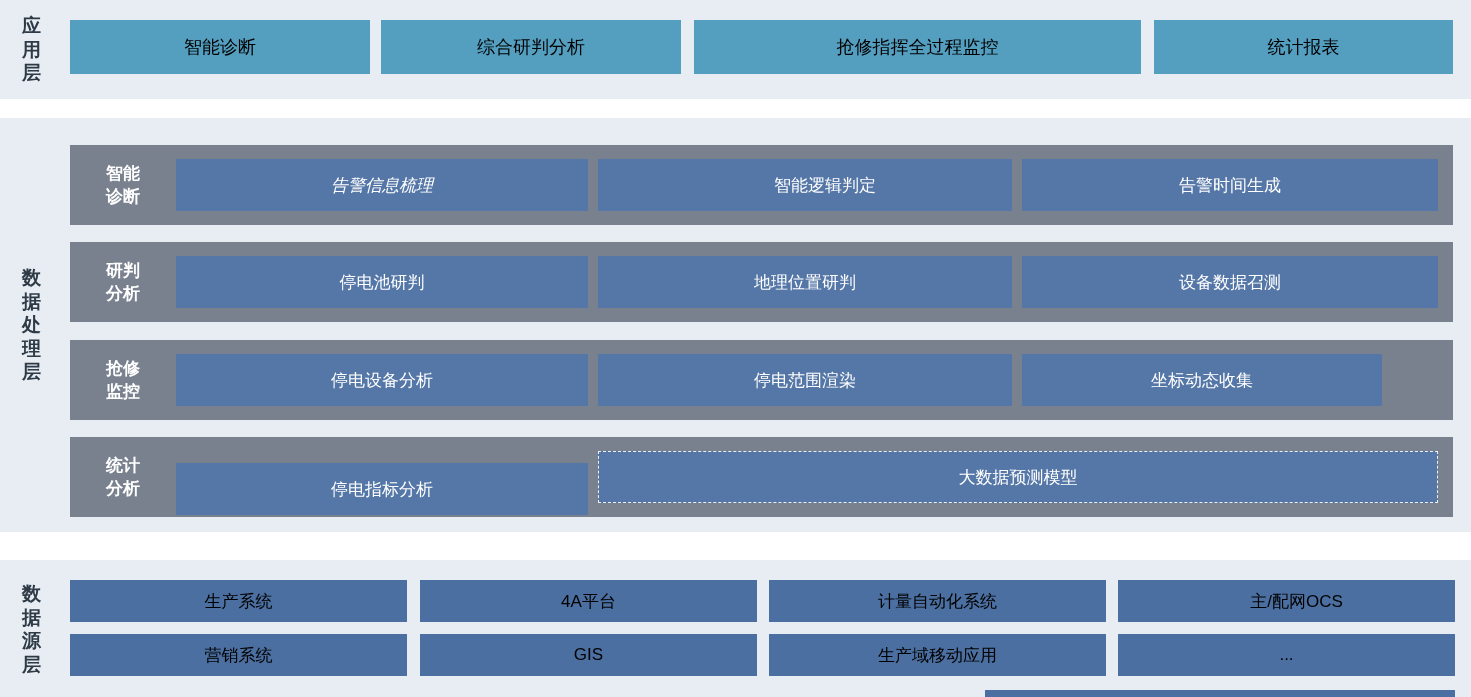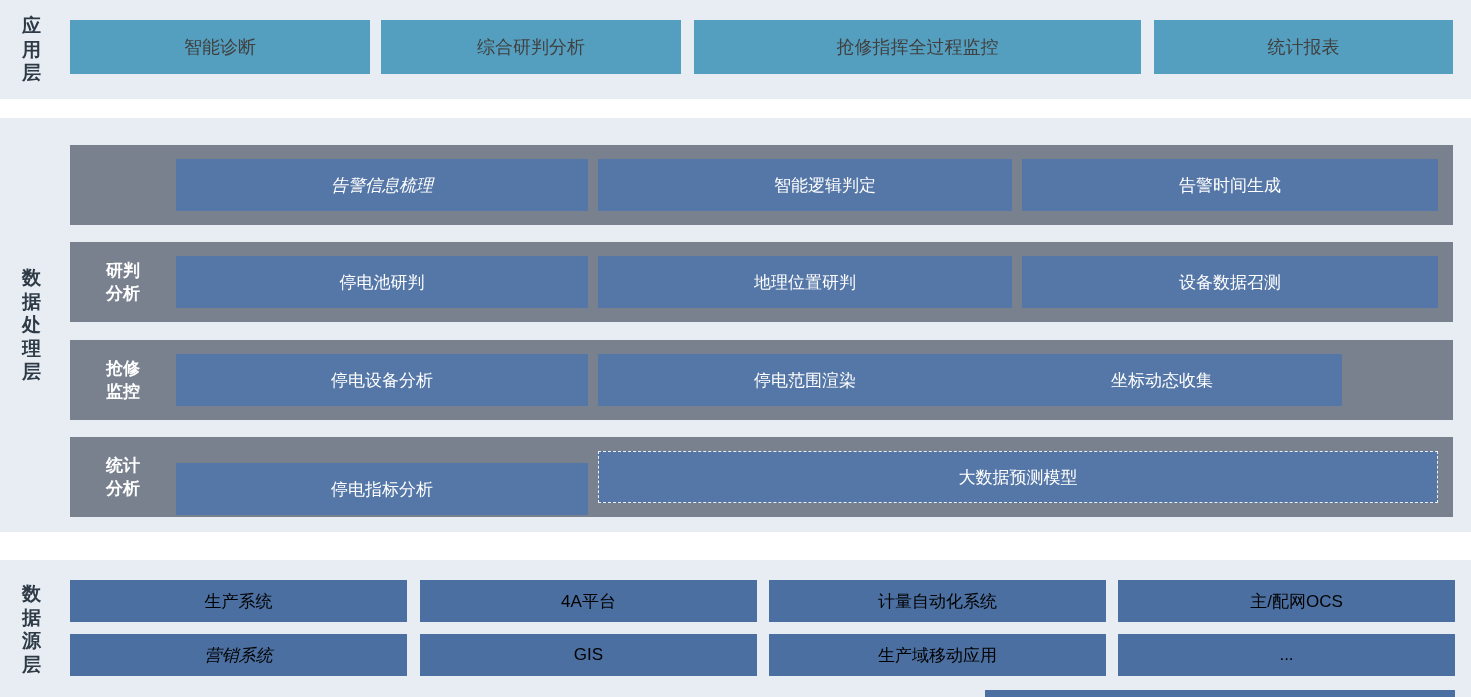--- a/index.html
+++ b/index.html
@@ -10,21 +10,21 @@
   .band { position:absolute; left:0; width:1471px; background:var(--band_bg,#e7edf3); }
   .band-app  { top:0;    height:99px;  }
   .band-proc { top:118px; height:414px; }
   .band-src  { top:560px; height:137px; }
 
   .vlabel { position:absolute; width:26px; font-size:19px; font-weight:bold;
             color:var(--label_dark,#2f3a47); line-height:23.5px; word-break:break-all;
             text-align:center; letter-spacing:1px; }
 
   .node { position:absolute; display:flex; align-items:center; justify-content:center;
-          color:#404040; font-size:17px; }
+          color:#000000; font-size:17px; }
 
   .app-btn { top:20px; height:54px; background:var(--teal,#549fc0); font-size:18px; }
 
   .prow { position:absolute; left:70px; width:1383px; height:80px;
           background:var(--row_bg,#79818f); }
   .prow-label { position:absolute; left:0; top:0; width:106px; height:80px;
                 display:flex; align-items:center; justify-content:center;
                 color:#fff; font-weight:bold; font-size:17px; line-height:23px;
                 white-space:pre-line; text-align:center; }
   .pbox { position:absolute; top:14px; height:52px; background:var(--box_blue,#5577a7);
@@ -49,53 +49,55 @@
   <div class="vlabel" style="left:19px; top:14px;">应用层</div>
   <div class="vlabel" style="left:19px; top:266px;">数据处理层</div>
   <div class="vlabel" style="left:19px; top:582px;">数据源层</div>
 
   <div class="node app-btn" style="left:70px;  width:300px;">智能诊断</div>
   <div class="node app-btn" style="left:381px; width:300px;">综合研判分析</div>
   <div class="node app-btn" style="left:694px; width:447px;">抢修指挥全过程监控</div>
   <div class="node app-btn" style="left:1154px; width:299px;">统计报表</div>
 
   <div class="prow" style="top:145px;">
+    <div class="prow-label">智能
+诊断</div>
     <div class="pbox" style="left:106px; width:412px;font-style:italic;">告警信息梳理</div>
     <div class="pbox" style="left:528px; width:414px;padding-left:40px;">智能逻辑判定</div>
     <div class="pbox" style="left:952px; width:416px;">告警时间生成</div>
   </div>
 
   <div class="prow" style="top:242px;">
     <div class="prow-label">研判
 分析</div>
     <div class="pbox" style="left:106px; width:412px;">停电池研判</div>
     <div class="pbox" style="left:528px; width:414px;">地理位置研判</div>
     <div class="pbox" style="left:952px; width:416px;">设备数据召测</div>
   </div>
 
   <div class="prow" style="top:340px;">
     <div class="prow-label">抢修
 监控</div>
     <div class="pbox" style="left:106px; width:412px;">停电设备分析</div>
     <div class="pbox" style="left:528px; width:414px;">停电范围渲染</div>
-    <div class="pbox" style="left:912px; width:360px;">坐标动态收集</div>
+    <div class="pbox" style="left:952px; width:360px;">坐标动态收集</div>
   </div>
 
   <div class="prow" style="top:437px;">
     <div class="prow-label">统计
 分析</div>
     <div class="pbox" style="left:106px; width:412px;margin-top:12px;">停电指标分析</div>
     <div class="pbox dashed" style="left:528px; width:840px;">大数据预测模型</div>
   </div>
 
   <div class="sbox" style="left:70px;   top:580px; width:337px;">生产系统</div>
   <div class="sbox" style="left:420px;  top:580px; width:337px;">4A平台</div>
   <div class="sbox" style="left:769px;  top:580px; width:337px;">计量自动化系统</div>
   <div class="sbox" style="left:1118px; top:580px; width:337px;padding-left:20px;">主/配网OCS</div>
 
-  <div class="sbox" style="left:70px;   top:634px; width:337px;font-style:italic;">营销系统</div>
+  <div class="sbox" style="left:70px;   top:634px; width:337px;">营销系统</div>
   <div class="sbox" style="left:420px;  top:634px; width:337px;">GIS</div>
   <div class="sbox" style="left:769px;  top:634px; width:337px;">生产域移动应用</div>
   <div class="sbox" style="left:1118px; top:634px; width:337px;">...</div>
 
   <div class="sliver" style="left:985px; top:690px; width:470px; height:7px;"></div>
 
 </div>
 
 </body></html>

